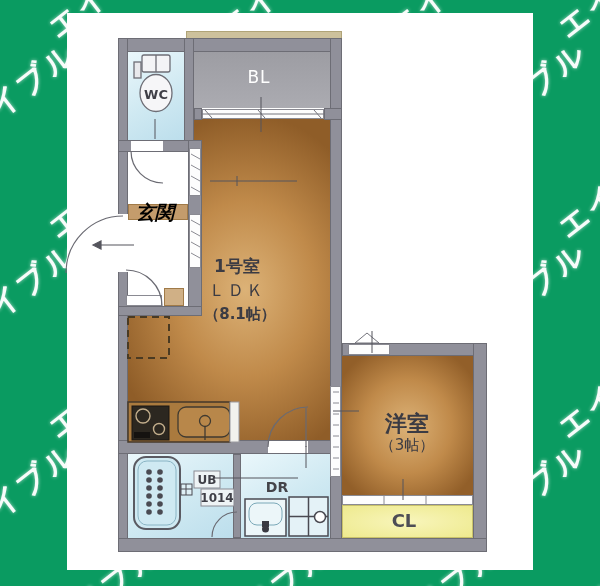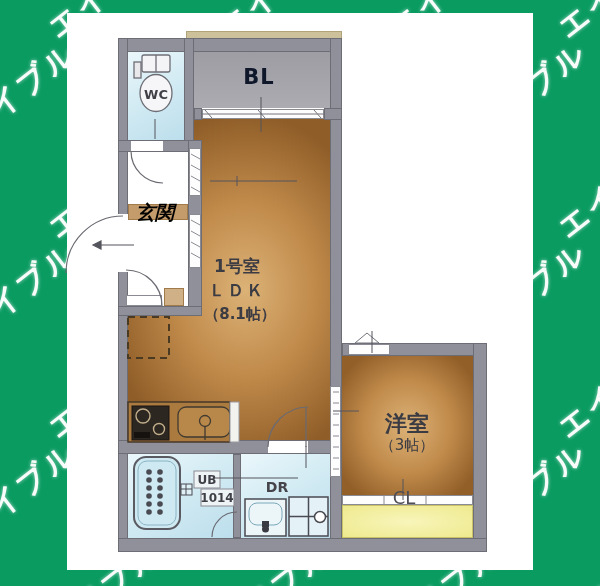--- a/index.html
+++ b/index.html
@@ -239,21 +239,21 @@
     <line x1="237" y1="176" x2="237" y2="186"></line>
     <line x1="155" y1="119" x2="155" y2="139"></line>
     <line x1="306" y1="446" x2="306" y2="468"></line>
     <line x1="215" y1="478" x2="298" y2="478"></line>
     <line x1="403" y1="479" x2="403" y2="500"></line>
     <line x1="333" y1="411" x2="359" y2="411"></line>
     <line x1="372" y1="331" x2="372" y2="353"></line>
   </g>
 </svg>
 
-<div class="lbl" style="left:259px;top:77px;font-size:21px;font-weight:bold;color:#0f172a;letter-spacing:1px;">BL</div>
+<div class="lbl" style="left:259px;top:77px;font-size:17px;font-weight:normal;color:#ffffff;letter-spacing:1px;">BL</div>
 <div class="lbl" style="left:155px;top:212px;font-size:19px;font-weight:bold;color:#000000;font-style:italic;">玄関</div>
 <div class="lbl" style="left:237px;top:266px;font-size:17px;font-weight:bold;">1号室</div>
-<div class="lbl" style="left:237px;top:290px;font-size:17px;font-weight:bold;letter-spacing:2px;text-align:right;">ＬＤＫ</div>
+<div class="lbl" style="left:237px;top:290px;font-size:17px;font-weight:normal;letter-spacing:2px;text-align:right;">ＬＤＫ</div>
 <div class="lbl" style="left:240px;top:314px;font-size:15px;font-weight:bold;">（8.1帖）</div>
 <div class="lbl" style="left:277px;top:487px;font-size:14px;font-weight:bold;color:#44444a;text-align:right;">DR</div>
 <div class="lbl" style="left:407px;top:424px;font-size:22px;font-weight:bold;">洋室</div>
 <div class="lbl" style="left:407px;top:445px;font-size:15px;font-weight:normal;">（3帖）</div>
-<div class="lbl" style="left:404px;top:498px;font-size:18px;font-weight:normal;color:#4d4d55;">CL</div>
+<div class="lbl" style="left:404px;top:521px;font-size:18px;font-weight:bold;color:#4d4d55;">CL</div>
 
 </body></html>

